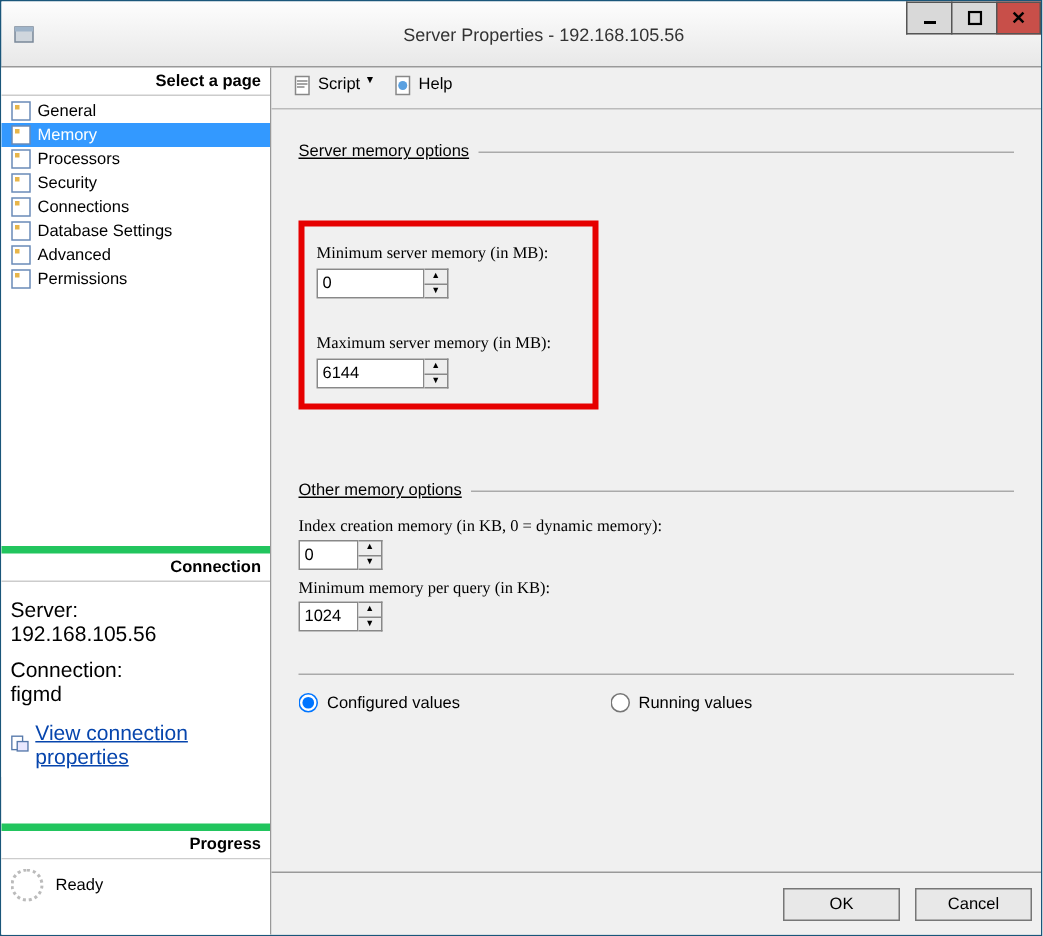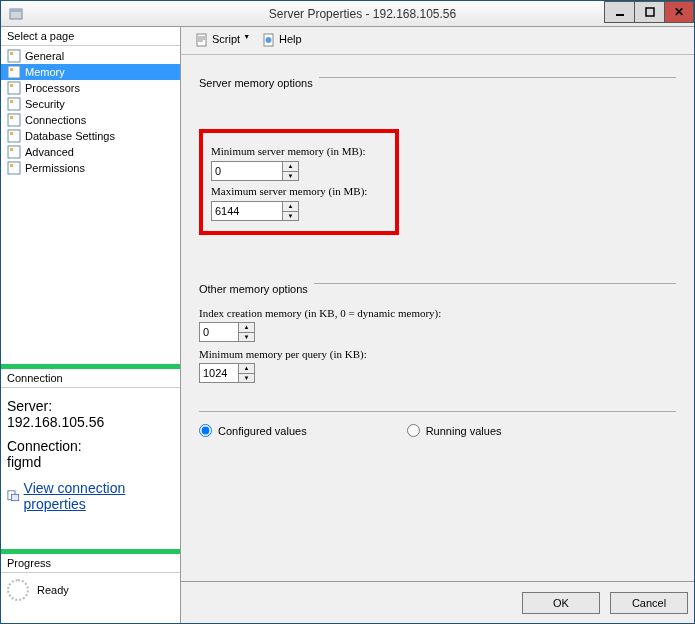--- a/index.html
+++ b/index.html
@@ -9,51 +9,51 @@
   background: #fff;
   width: 695px;
   height: 624px;
   overflow: hidden;
   color: #000;
 }
 .window { border: 1px solid #1a567a; width: 695px; height: 624px; display: flex; flex-direction: column; }
 .titlebar {
   background: linear-gradient(#fdfdfd,#e8e8e8);
   border-bottom: 1px solid #999;
-  height: 26px;
+  height: 44px;
   display: flex; align-items: center;
   position: relative;
 }
 .titlebar .icon-slot { width: 30px; display:flex; align-items:center; justify-content:center;}
 .titlebar .title { flex:1; text-align:center; font-size:12px; color:#333;}
 .winbtns { position:absolute; right:0; top:0; display:flex; height:22px;}
 .winbtn { width:30px; height:22px; border:1px solid #555; display:flex; align-items:center; justify-content:center; background:#d9d9d9; font-family:Arial; font-size:12px; cursor:pointer;}
 .winbtn.min { border-right:none;}
 .winbtn.max { border-right:none;}
 .winbtn.close { background:#c84f49; color:#000; font-weight:bold;}
 .body { flex:1; display:flex; background:#f0f0f0; }
 .left { width:180px; border-right:1px solid #999; background:#fff; display:flex; flex-direction:column; }
-.panel-head { background:#fff; font-weight:normal; font-size:11px; padding:3px 6px; border-bottom:1px solid #ccc;}
+.panel-head { background:#fff; font-weight:bold; font-size:11px; padding:3px 6px; border-bottom:1px solid #ccc;text-align:right;}
 .pages { flex:0 0 auto; background:#fff; padding:2px 0 2px 0; height:auto;}
 .page-item { display:flex; align-items:center; padding:1px 6px 1px 6px; gap:4px; cursor:pointer;}
 .page-item.selected { background:#3399ff; color:#fff;}
 .pg-icon { width:14px; height:14px; display:inline-block;}
 .pg-icon svg { width:14px; height:14px;}
 .spacer { flex:1; background:#fff;}
 .conn-sec { background:#fff; padding:6px 6px; font-size:14px;}
 .conn-sec .lbl { margin-top:4px;}
 .link { color:#0645ad; text-decoration:underline; cursor:pointer; margin-left:4px;}
 .progress-sec { background:#fff; padding:6px; display:flex; align-items:center; gap:8px;}
 .prog-icon { width:22px; height:22px; border:2px dotted #bbb; border-radius:50%; }
 .right { flex:1; background:#f0f0f0; display:flex; flex-direction:column;}
 .toolbar { height:28px; display:flex; align-items:center; padding-left:10px; gap:4px; border-bottom:1px solid #bbb;}
 .tb-btn { display:flex; gap:3px; padding:2px 4px; cursor:pointer;}
 .tb-btn .drop { font-size:7px;}
 .content { flex:1; padding:16px 18px 0 18px; position:relative;}
-.grouplabel { display:flex; align-items:flex-start; margin:6px 0 12px 0;}
+.grouplabel { display:flex; align-items:center; margin:6px 0 12px 0;text-decoration:underline;}
 .grouplabel span { white-space:nowrap; padding-right:6px;}
 .grouplabel .line { flex:1; height:1px; background:#aaa;}
 .redbox { border:4px solid #e60000; padding:8px 8px 10px 8px; width:200px; margin-left:0;}
 .fld-lbl { margin-bottom:4px; margin-top:4px;font-family:Liberation Serif, serif;}
 .spinrow { display:flex; align-items:stretch;}
 .spinrow input { width:72px; height:20px; border:1px solid #888; padding:1px 3px; font-size:11px; font-family:inherit;}
 .spinner { width:16px; border:1px solid #888; border-left:none; display:flex; flex-direction:column; background:#eee;}
 .spinner div { flex:1; display:flex; align-items:center; justify-content:center; font-size:6px; line-height:1; cursor:pointer; user-select:none;}
 .spinner div:first-child { border-bottom:1px solid #888;}
 .other { margin-top:48px;}
@@ -212,21 +212,21 @@
 
         <div class="redbox">
           <div class="fld-lbl">Minimum server memory (in MB):</div>
           <div class="spinrow">
             <input type="text" value="0" style="">
             <div class="spinner">
                 <div>▲</div>
                 <div>▼</div>
               </div>
           </div>
-          <div class="fld-lbl" style="margin-top:4px;">Maximum server memory (in MB):</div>
+          <div class="fld-lbl" style="margin-top:24px;">Maximum server memory (in MB):</div>
           <div class="spinrow">
             <input type="text" value="6144" style="">
             <div class="spinner">
                 <div>▲</div>
                 <div>▼</div>
               </div>
           </div>
         </div>
 
         <div class="other">

